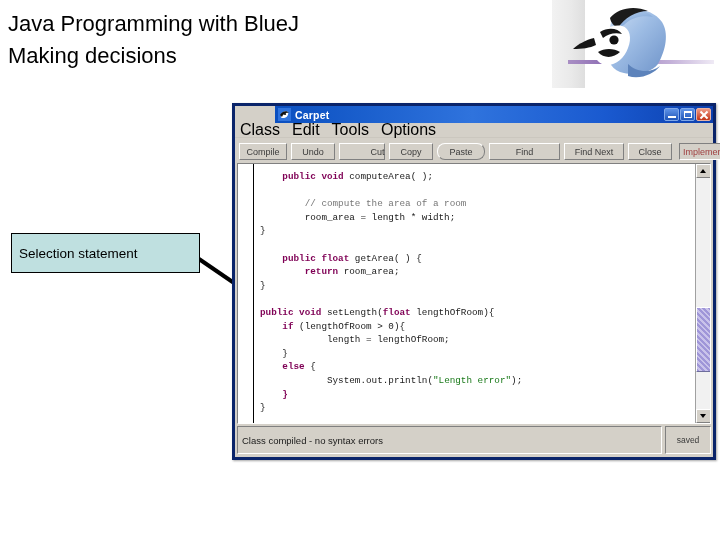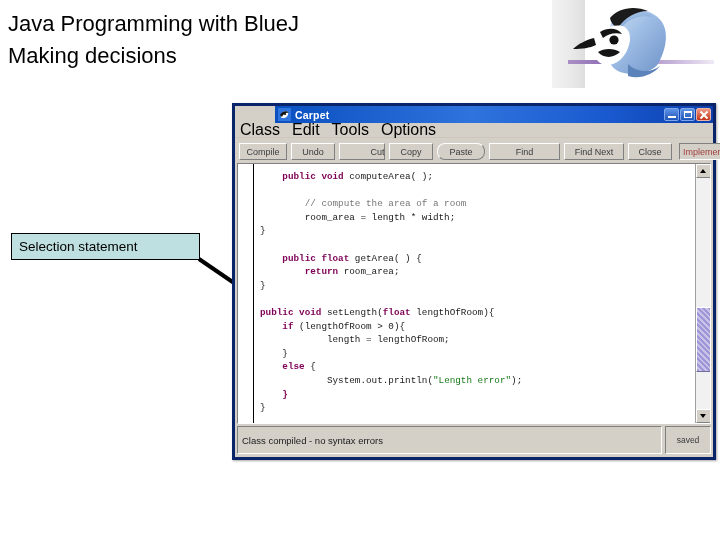--- a/index.html
+++ b/index.html
@@ -30,21 +30,21 @@
     background:linear-gradient(to right,#f2f2f2 0%,#e9e9e9 60%,#dedede 100%);
   }
   #logo-rule {
     position:absolute; left:16px; top:60px; width:146px; height:4px;
     background:linear-gradient(to right,#a98fc4 0%,#8f6fb5 25%,#c3b0d8 70%,#efeaf5 100%);
   }
   #logo-bird { position:absolute; left:18px; top:2px; width:118px; height:78px; }
 
   
   #callout {
-    position:absolute; left:11px; top:233px; width:189px; height:27px;
+    position:absolute; left:11px; top:233px; width:189px; height:40px;
     background:#bfe0e0; border:1px solid #000000;
     display:flex; align-items:center;
     padding-left:7px;
     font-size:13.5px; color:#000000;
   }
 
   
   #arrow-svg { position:absolute; left:0; top:0; width:720px; height:540px; pointer-events:none; }
 
   

